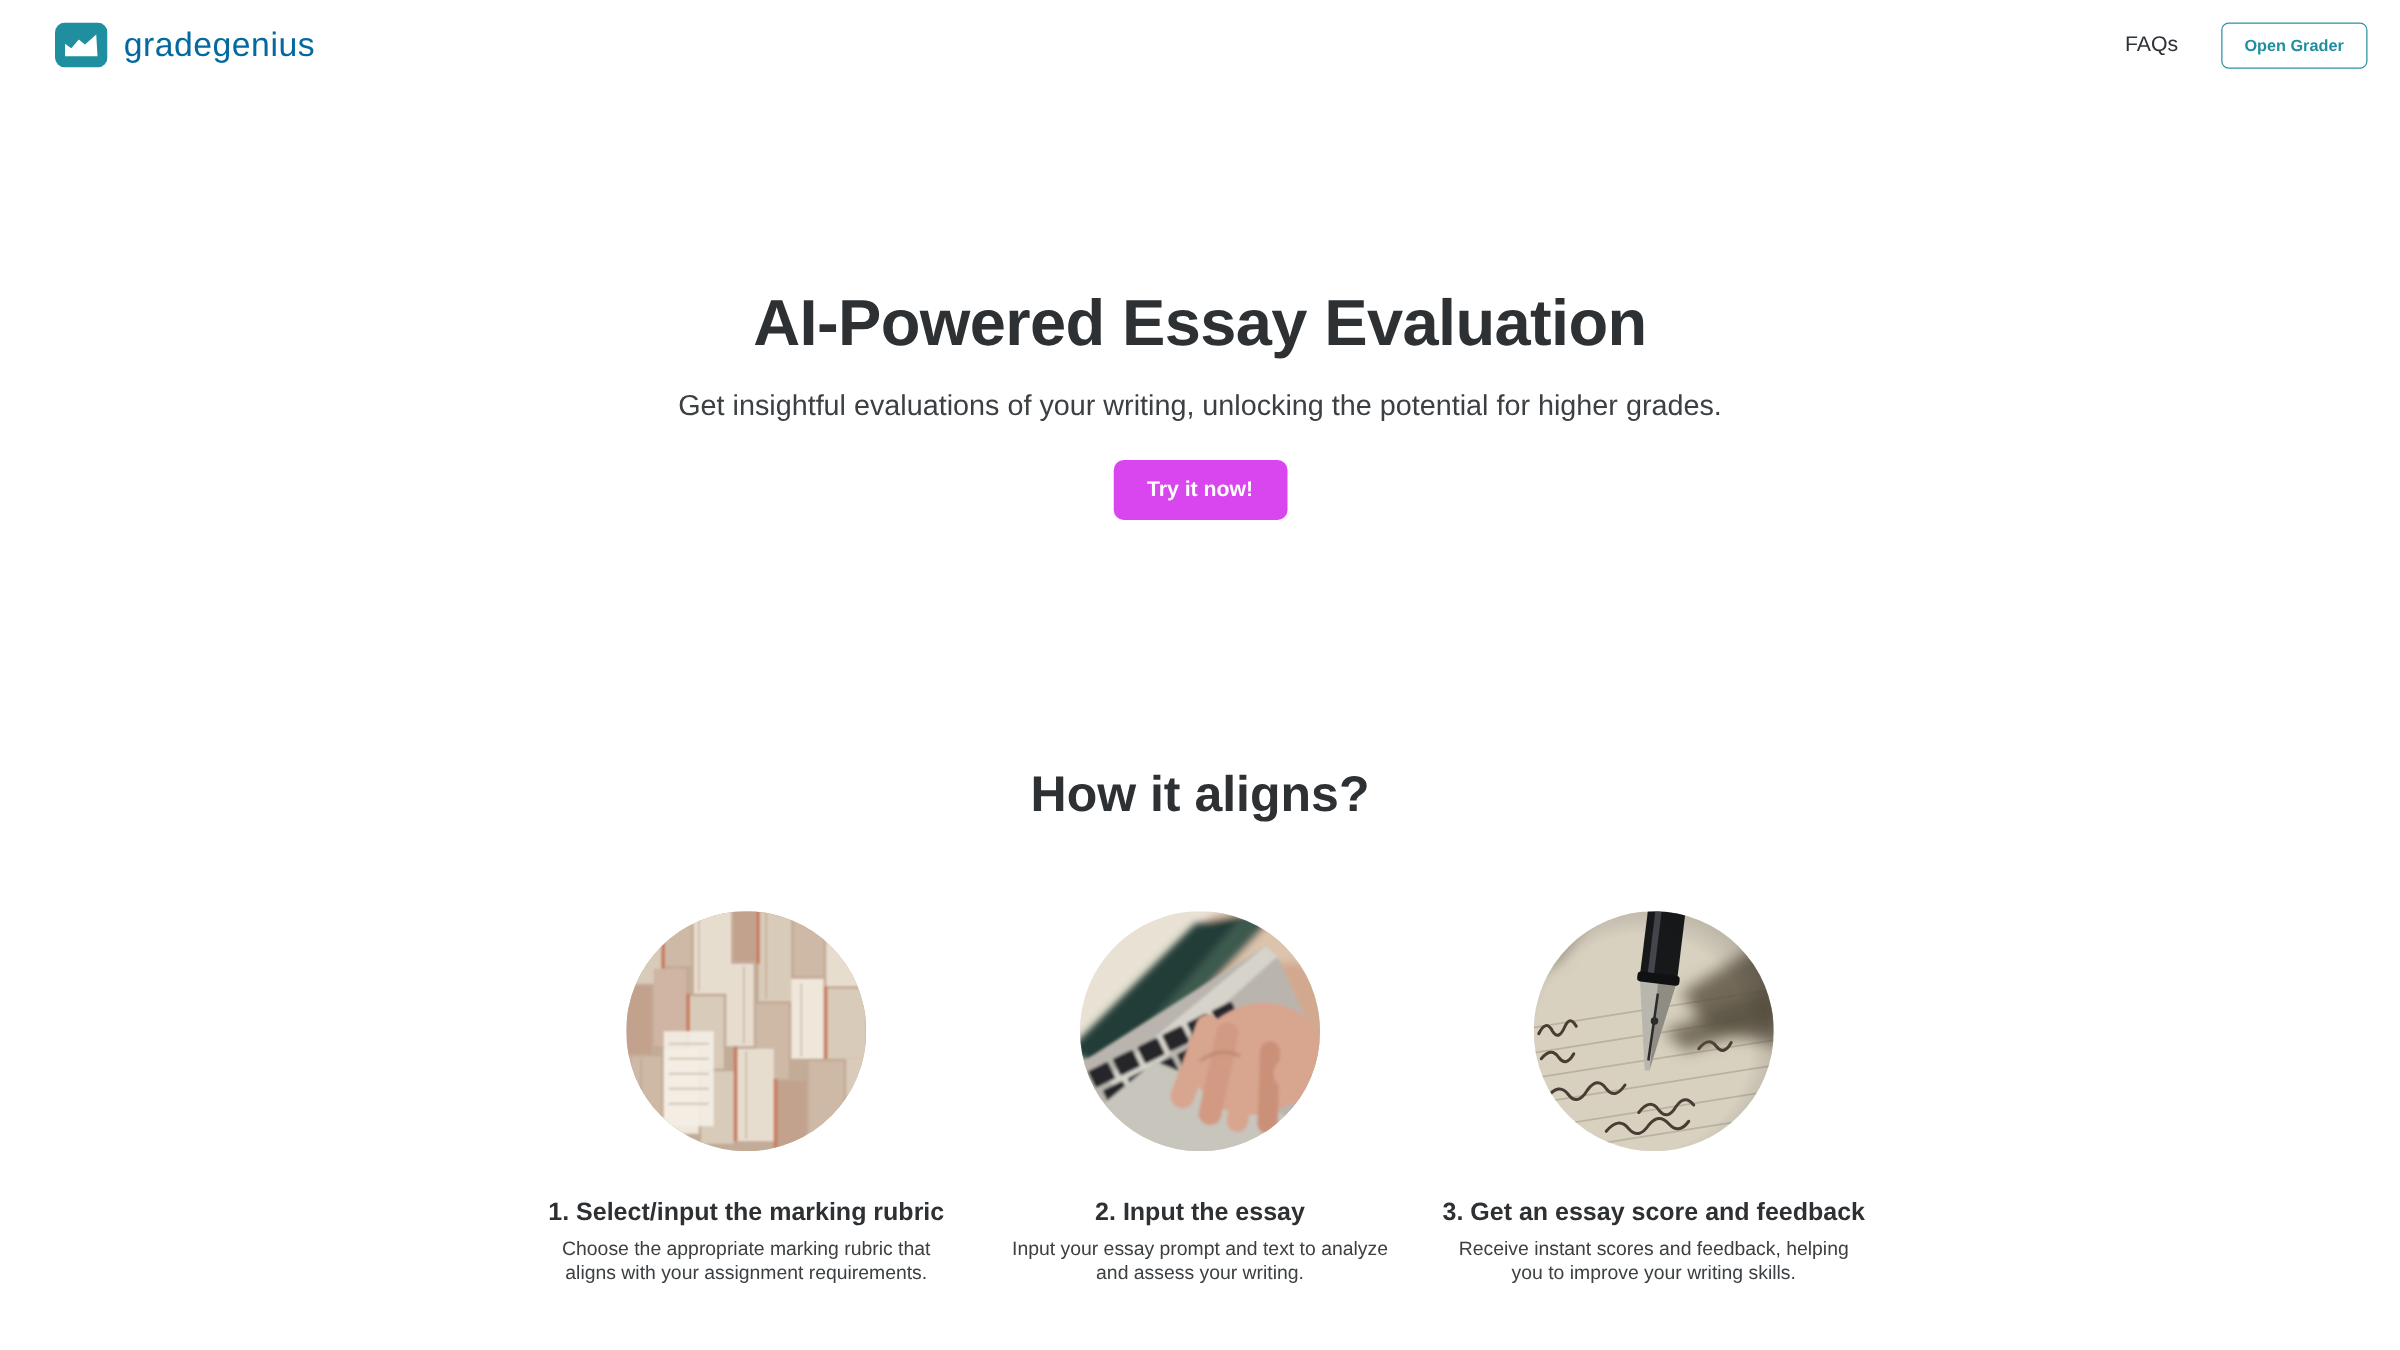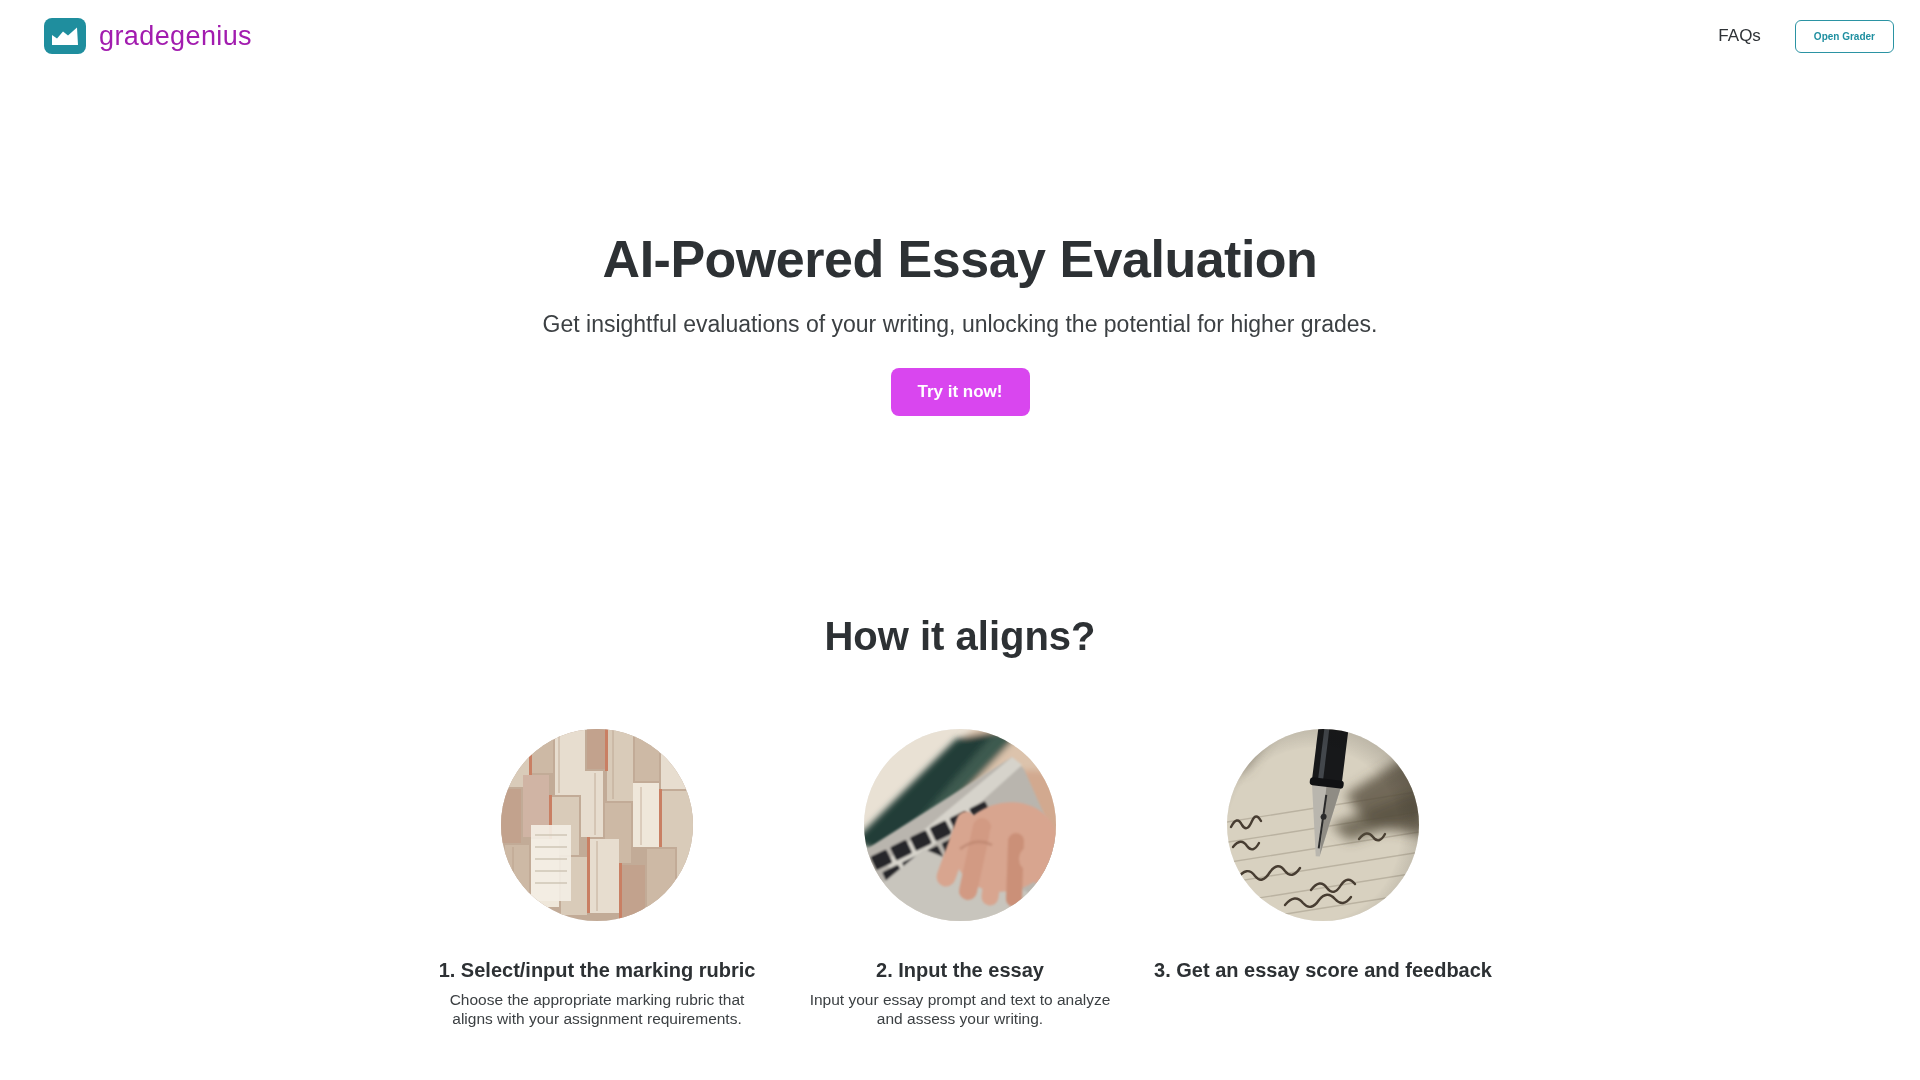--- a/index.html
+++ b/index.html
@@ -3,27 +3,27 @@
 <meta charset="utf-8">
 <style>
   * { margin:0; padding:0; box-sizing:border-box; }
   html,body { background:#ffffff; }
   body { font-family:"Liberation Sans", sans-serif; color:#2e3236; }
   .page { position:relative; width:1920px; height:1080px; margin:0 auto; background:#fff; overflow:hidden; }
 
   
   .header { display:flex; align-items:center; height:72px; padding:0 26px 0 44px; }
   .brand { display:flex; align-items:center; gap:13px; cursor:pointer; }
-  .brand-text { font-size:27px; font-weight:500; color:#a21caf; letter-spacing:.4px; }
+  .brand-text { font-size:27px; font-weight:500; color:#0369a1; letter-spacing:.4px; }
   .header-right { margin-left:auto; display:flex; align-items:center; }
   .nav-link { font-size:17px; font-weight:500; color:#2e3236; margin-right:34px; cursor:pointer; }
   .btn-outline {
     background:#fff; border:1.5px solid #2b93a3; color:#1f8fa0;
     font-family:"Liberation Sans", sans-serif;
-    font-size:10px; font-weight:bold; border-radius:6px; padding:10px 18px; cursor:pointer;
+    font-size:13px; font-weight:bold; border-radius:6px; padding:10px 18px; cursor:pointer;
   }
 
   
   .hero { text-align:center; margin-top:158px; }
   .hero-title { font-size:52px; font-weight:bold; color:#2d3134; letter-spacing:-.5px; line-height:1.15; }
   .hero-sub { margin-top:21px; font-size:23px; color:#3c4043; }
   .btn-primary {
     margin-top:30px; background:#d946ef; color:#ffffff; border:none; border-radius:8px;
     font-family:"Liberation Sans", sans-serif;
     font-size:17px; font-weight:bold; padding:14px 27px; cursor:pointer;
@@ -235,18 +235,19 @@
               <path d="M84,54 L114,54 L101,128 L97,128 Z" fill="#b9b6ae"></path>
               <path d="M99,54 L114,54 L101,126 Z" fill="#8f8c84"></path>
               <line x1="100" y1="66" x2="99" y2="120" stroke="#2a2a2a" stroke-width="2"></line>
               <circle cx="100" cy="88" r="3" fill="#2a2a2a"></circle>
               <rect x="82" y="50" width="34" height="8" rx="3" fill="#101113"></rect>
             </g>
             <rect width="192" height="192" fill="url(#vig)"></rect>
           </svg>
         </div>
         <div class="step-title">3. Get an essay score and feedback</div>
+        <div class="step-desc">Receive instant scores and feedback, helping you to improve your writing skills.</div>
       </div>
 
     </div>
   </div>
 
 </div>
 
 </body></html>

